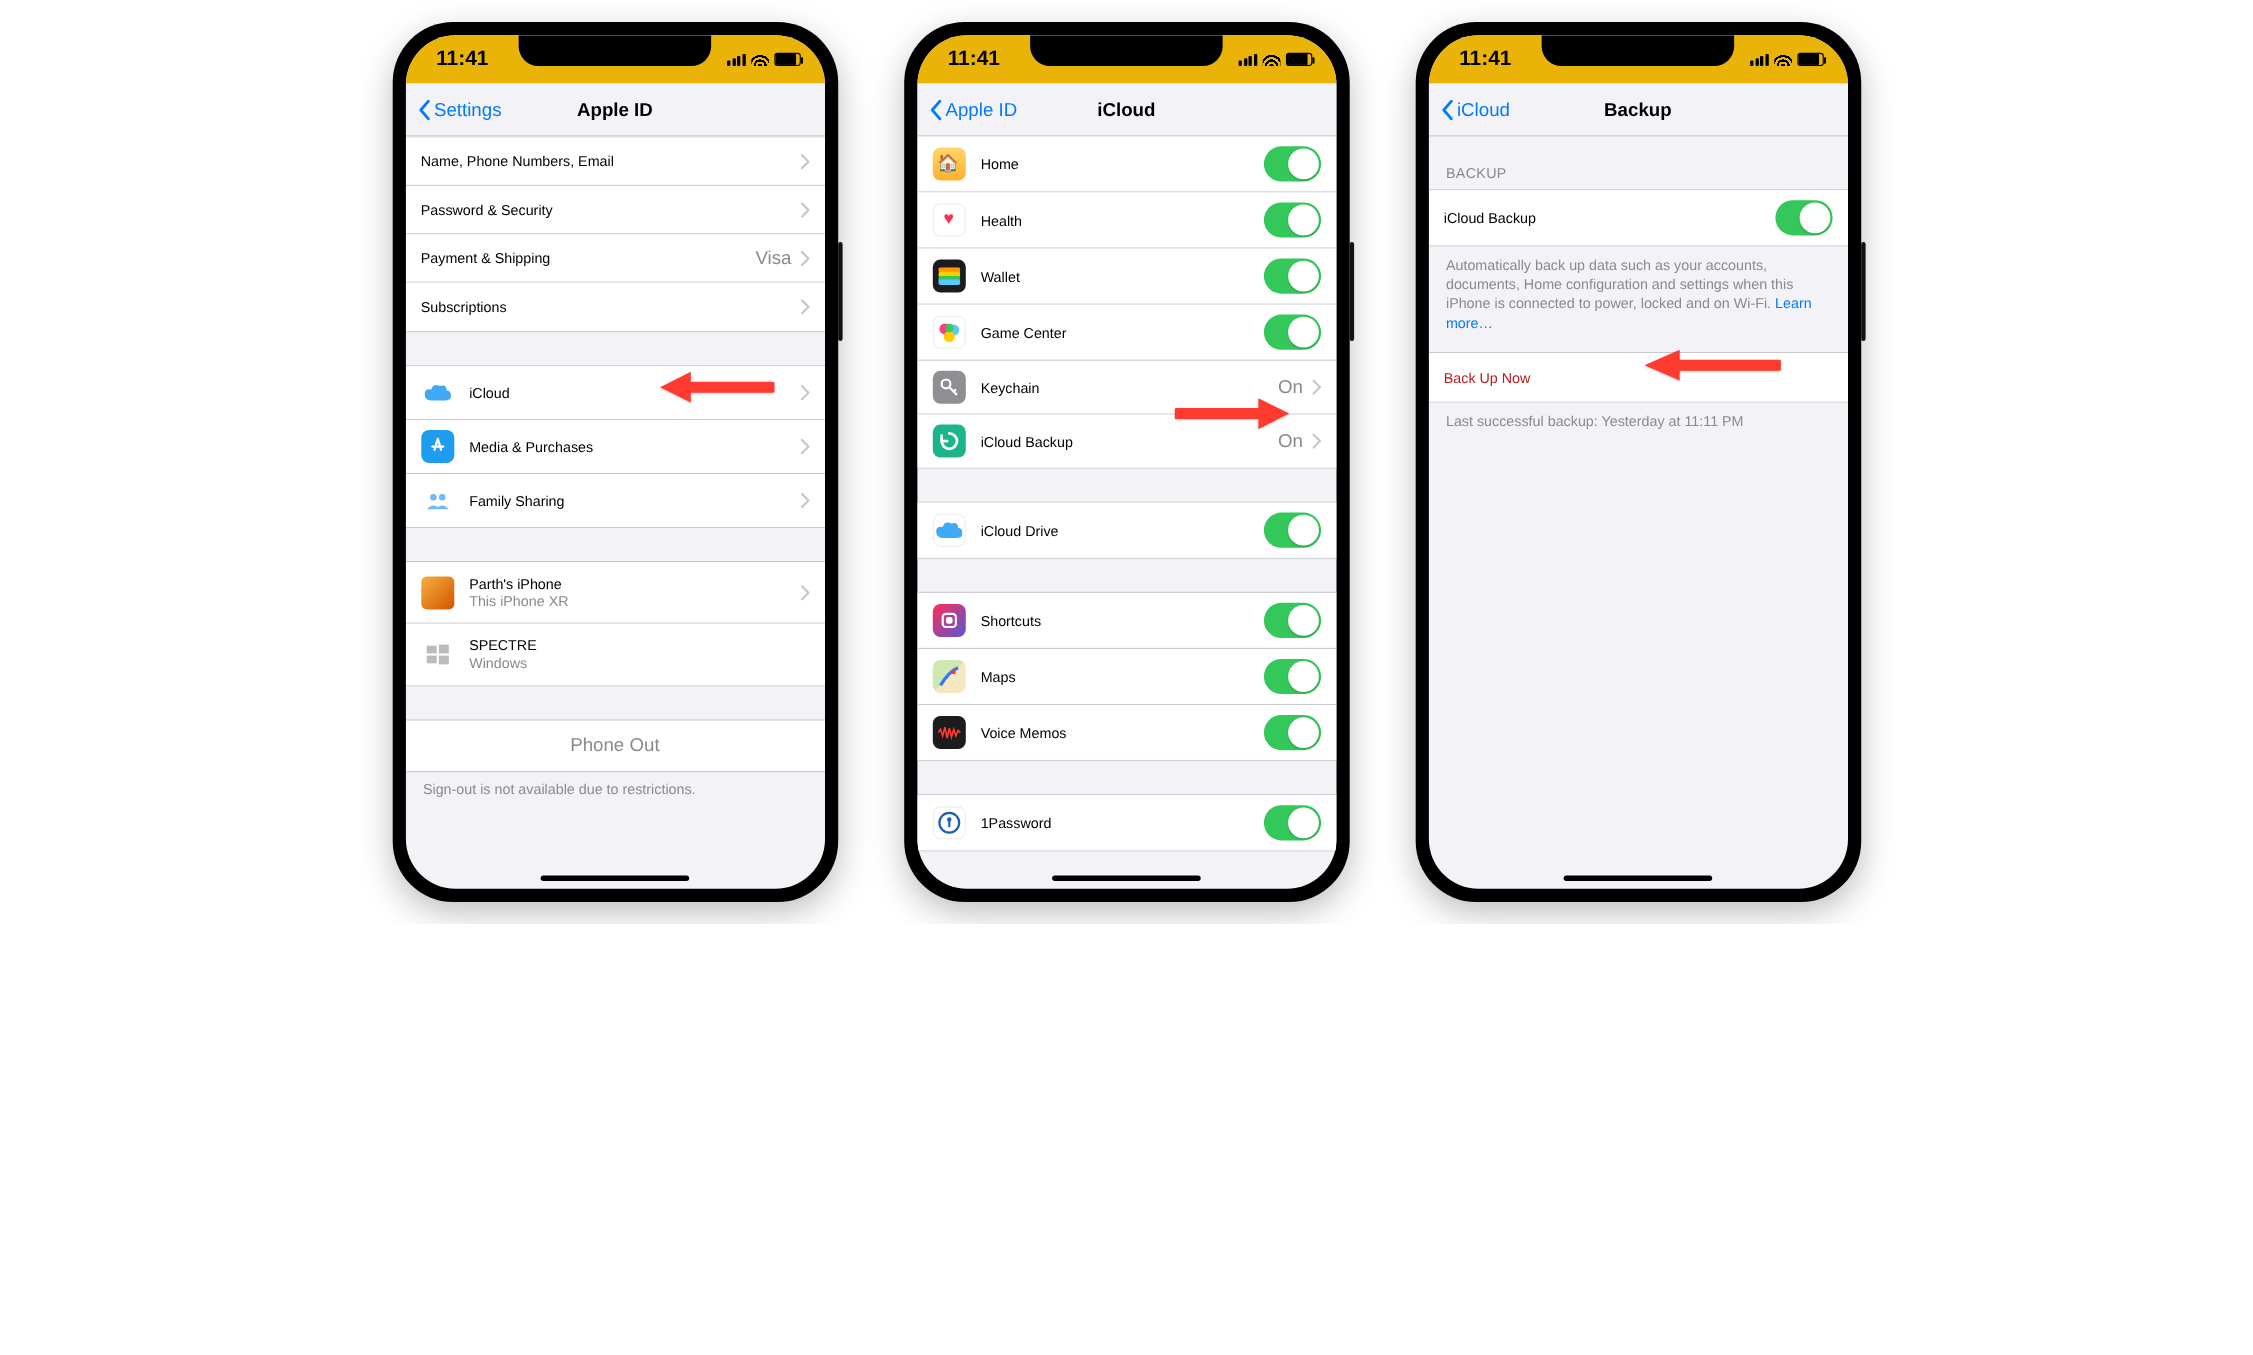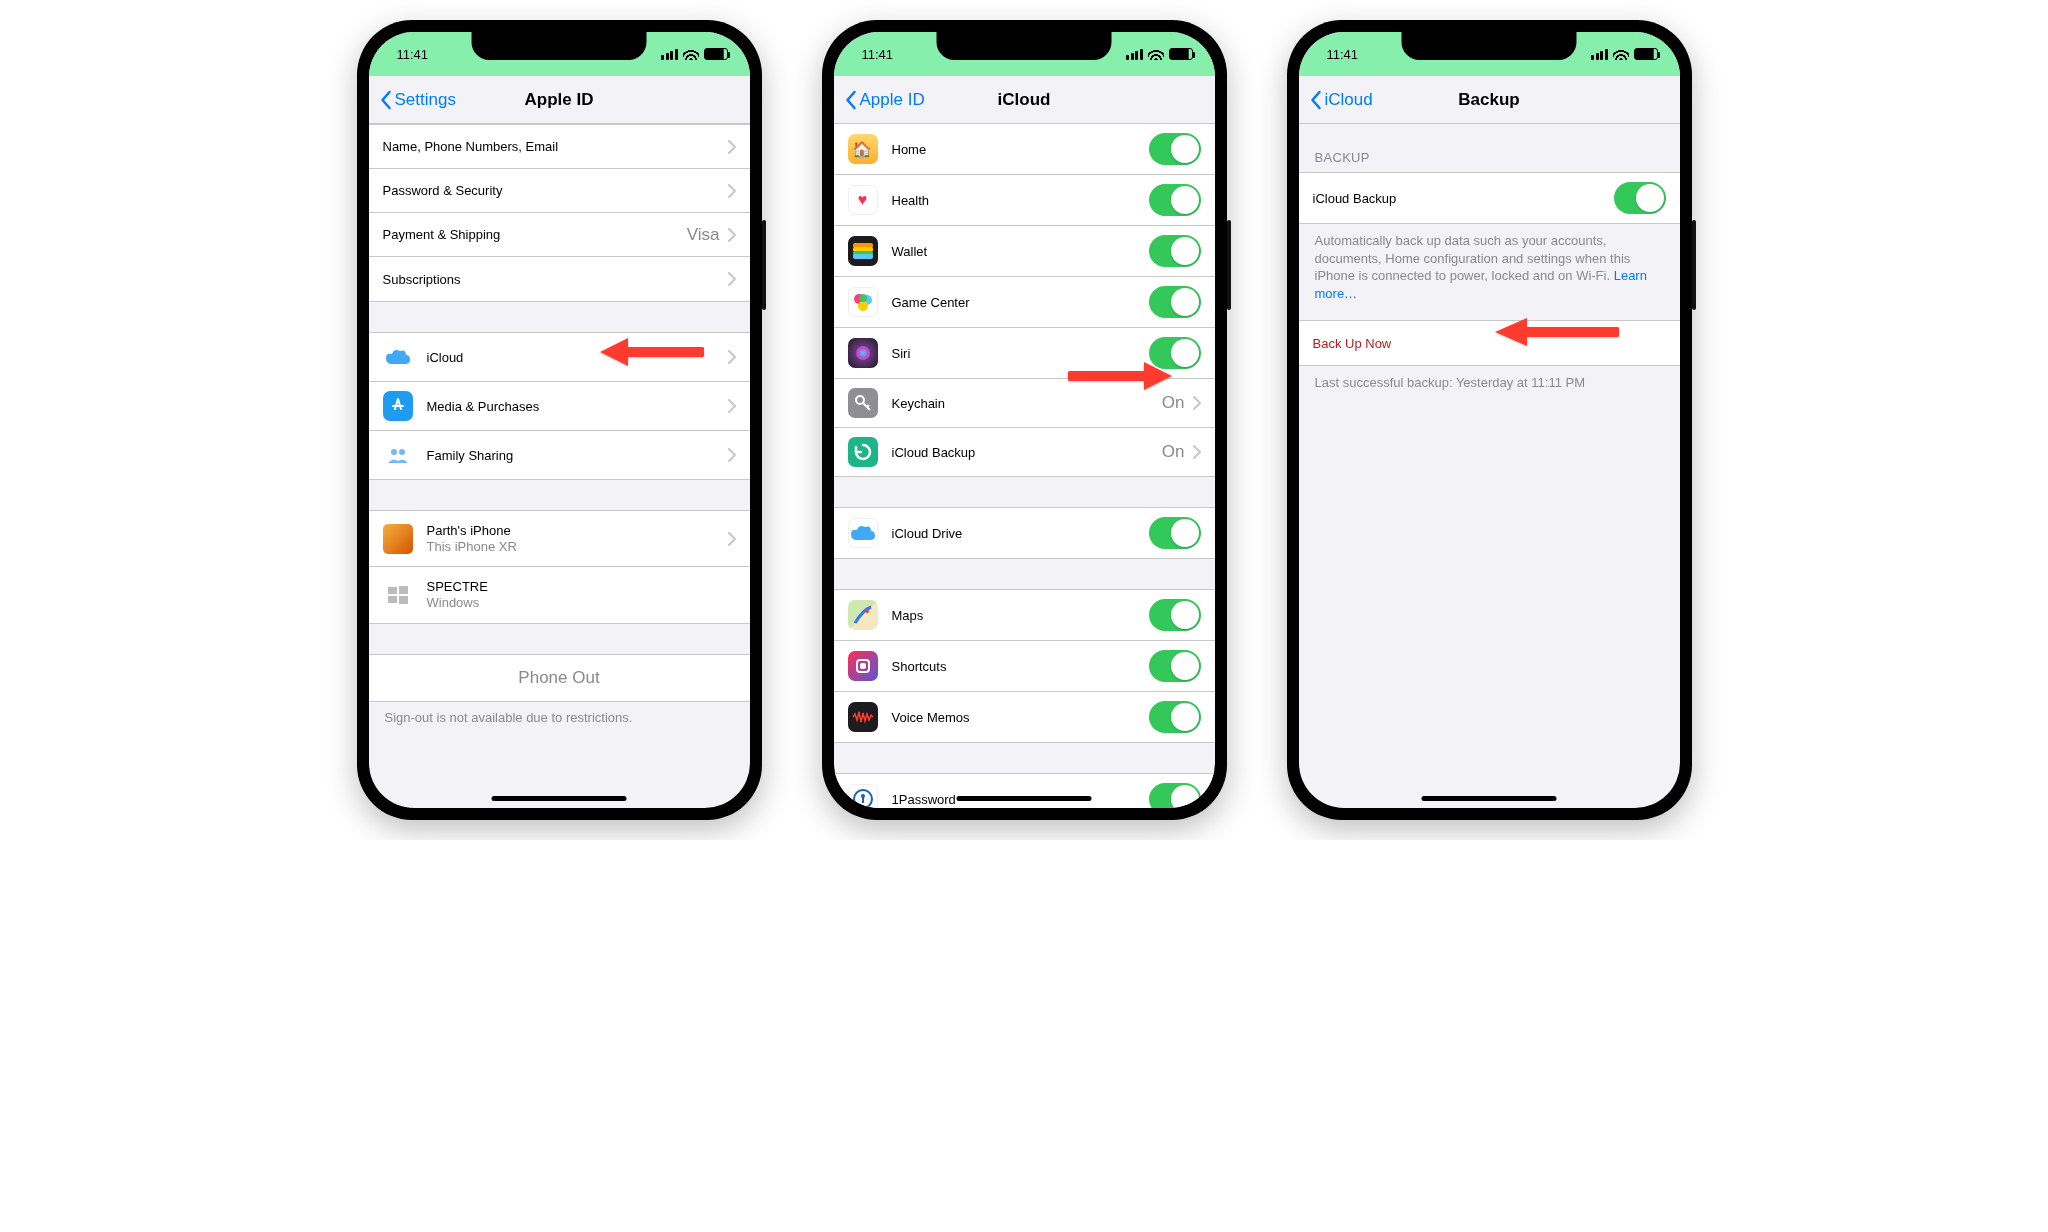--- a/index.html
+++ b/index.html
@@ -51,24 +51,24 @@
     border-bottom-left-radius: 18px;
     border-bottom-right-radius: 18px;
     z-index: 10;
   }
   .status-bar {
     height: 44px;
     display: flex;
     justify-content: space-between;
     align-items: center;
     padding: 0 22px 0 28px;
-    font-size: 13px;
-    font-weight: 400;
+    font-size: 19px;
+    font-weight: 700;
     color:#000;
-    background: #86efac;
+    background: #eab308;
   }
   .status-right { display:flex; gap:5px; align-items:center; }
   .sig-bars { display:flex; gap:1.5px; align-items:flex-end; }
   .sig-bars span { width:3px; background:#000; border-radius:1px; }
   .sig-bars span:nth-child(1){height:5px;}
   .sig-bars span:nth-child(2){height:7px;}
   .sig-bars span:nth-child(3){height:9px;}
   .sig-bars span:nth-child(4){height:11px;}
   .wifi-ic {
     width:16px;height:12px;
@@ -350,27 +350,20 @@
                 <circle cx="7" cy="8" r="5" fill="#ff3b82"></circle>
                 <circle cx="15" cy="9" r="5" fill="#5ac8fa"></circle>
                 <circle cx="11" cy="15" r="5" fill="#ffcc00"></circle>
                 <circle cx="11" cy="7" r="4" fill="#34c759" opacity="0.9"></circle>
               </svg>
           </div>
           <span class="label">Game Center</span>
           <div class="toggle"></div>
         </div>
         <div class="row">
-          <div class="app-icon" style="background:radial-gradient(circle at 50% 50%,#8e44ad,#1c1c1e)">
-            <div style="width:14px;height:14px;border-radius:50%;background:radial-gradient(circle,#5ac8fa,#af52de,#ff2d55)"></div>
-          </div>
-          <span class="label">Siri</span>
-          <div class="toggle"></div>
-        </div>
-        <div class="row">
           <div class="app-icon" style="background:#8e8e93">
             <svg width="18" height="18" viewBox="0 0 18 18">
                 <circle cx="6" cy="6" r="4" fill="none" stroke="#fff" stroke-width="2"></circle>
                 <path d="M9 9 L16 16 M13 13 L15 11" stroke="#fff" stroke-width="2"></path>
               </svg>
           </div>
           <span class="label">Keychain</span>
           <span class="detail">On</span>
           <span class="chev"><svg viewBox="0 0 8 14">
                 <path d="M1 1 L7 7 L1 13" stroke="#c7c7cc" stroke-width="2" fill="none" stroke-linecap="round"></path>
@@ -400,37 +393,37 @@
               </svg>
           </div>
           <span class="label">iCloud Drive</span>
           <div class="toggle"></div>
         </div>
       </div>
 
       <div class="group-gap"></div>
       <div class="group">
         <div class="row">
+          <div class="app-icon" style="background:linear-gradient(135deg,#ff2d55,#5856d6)">
+            <svg width="18" height="18" viewBox="0 0 18 18">
+                <rect x="3" y="3" width="12" height="12" rx="3" fill="none" stroke="#fff" stroke-width="2"></rect>
+                <rect x="6" y="6" width="6" height="6" rx="2" fill="#fff"></rect>
+              </svg>
+          </div>
+          <span class="label">Shortcuts</span>
+          <div class="toggle"></div>
+        </div>
+        <div class="row">
           <div class="app-icon" style="background:linear-gradient(135deg,#cfe8b0 50%,#f5e8c0 50%)">
             <svg width="20" height="20" viewBox="0 0 20 20">
                 <path d="M2 18 Q10 5 18 2" stroke="#3478f6" stroke-width="3" fill="none"></path>
                 <circle cx="14" cy="6" r="2" fill="#ff3b30"></circle>
               </svg>
           </div>
           <span class="label">Maps</span>
-          <div class="toggle"></div>
-        </div>
-        <div class="row">
-          <div class="app-icon" style="background:linear-gradient(135deg,#ff2d55,#5856d6)">
-            <svg width="18" height="18" viewBox="0 0 18 18">
-                <rect x="3" y="3" width="12" height="12" rx="3" fill="none" stroke="#fff" stroke-width="2"></rect>
-                <rect x="6" y="6" width="6" height="6" rx="2" fill="#fff"></rect>
-              </svg>
-          </div>
-          <span class="label">Shortcuts</span>
           <div class="toggle"></div>
         </div>
         <div class="row">
           <div class="app-icon" style="background:#1c1c1e">
             <svg width="22" height="14" viewBox="0 0 22 14">
                 <path d="M1 7 L3 4 L5 10 L7 2 L9 12 L11 3 L13 11 L15 4 L17 10 L19 5 L21 7" fill="none" stroke="#ff3b30" stroke-width="1.5"></path>
               </svg>
           </div>
           <span class="label">Voice Memos</span>
           <div class="toggle"></div>

